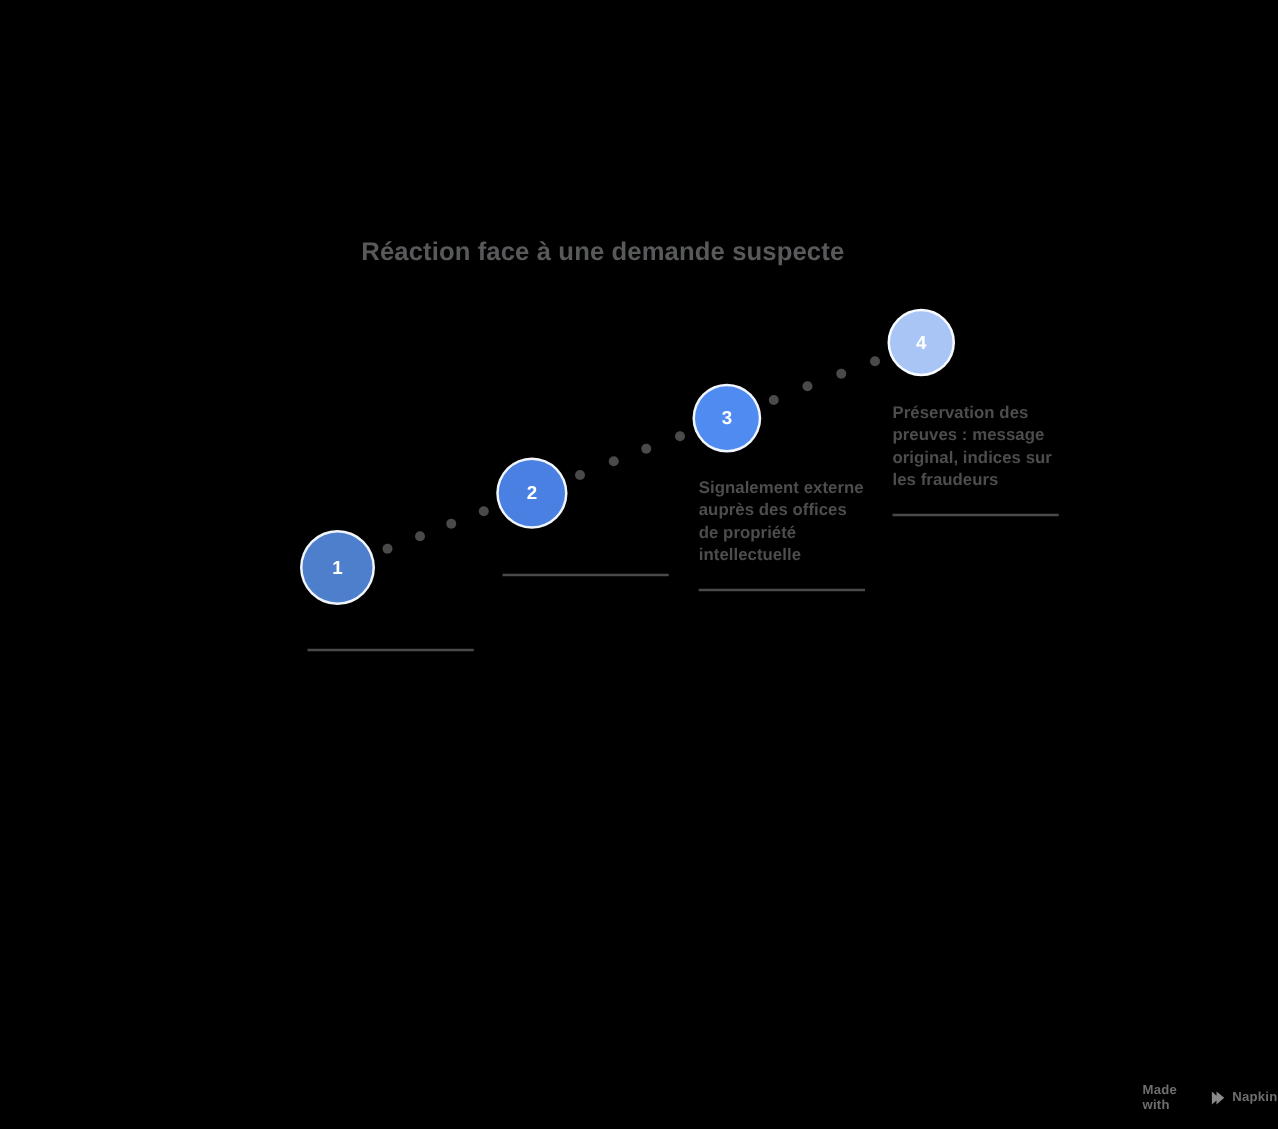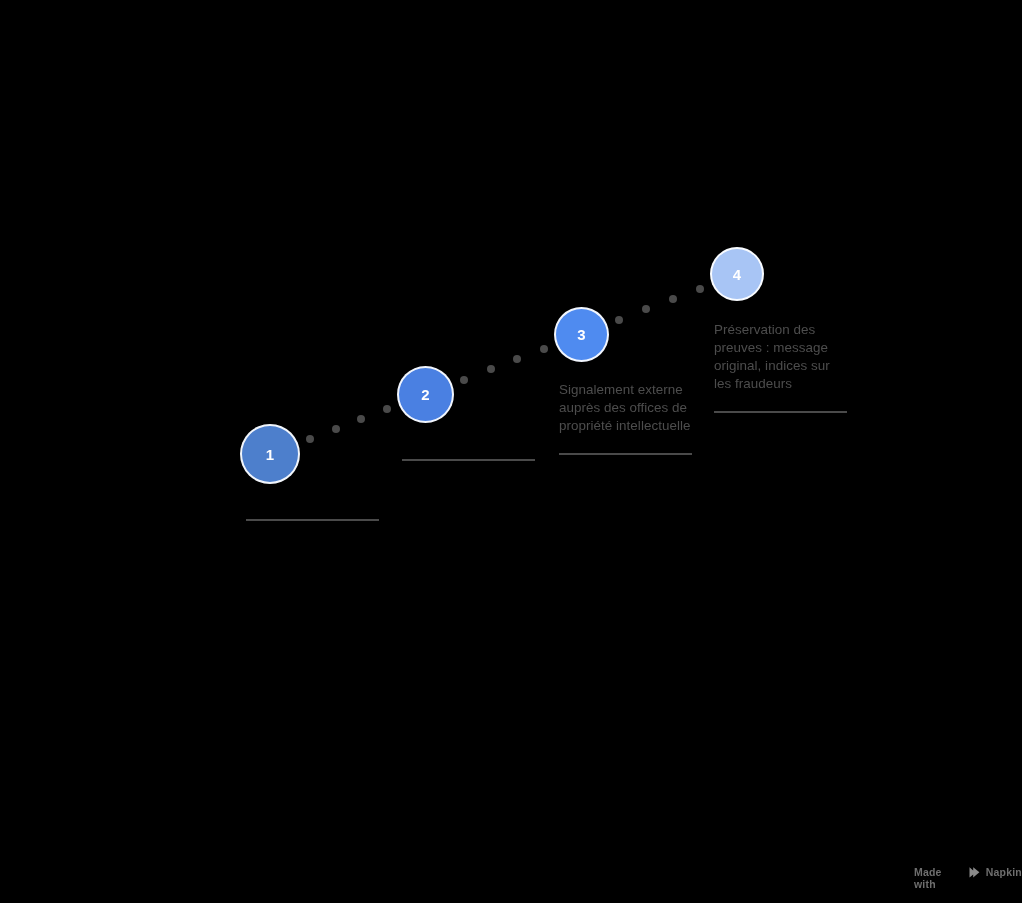--- a/index.html
+++ b/index.html
@@ -68,49 +68,51 @@
     font-size: 15px;
     line-height: 1;
   }
   .step-body {
     position: absolute;
   }
   .step-text {
     font-size: 13.4px;
     line-height: 18px;
     color: #4d4d4d;
-    font-weight: 400;
+    font-weight: 700;
     letter-spacing: 0.05px;
   }
   .step-rule {
     height: 2px;
     background: #4a4a4a;
     margin-top: 14px;
   }
 
   
   .watermark {
     position: absolute;
     left: 886px;
     top: 866px;
     display: flex;
+    align-items: center;
     gap: 5px;
     font-size: 10.5px;
     font-weight: bold;
     color: #6e6e6e;
     letter-spacing: 0.2px;
     padding-left: 28px;
   }
   .watermark svg { display: block; }
 </style>
 </head>
 <body>
 
 <div id="canvas">
 
+  <div class="chart-title">Réaction face à une demande suspecte</div>
 
   <div class="dots-layer">
       <div class="path-dot" style="width: 8px; height: 8px; background: rgb(74, 74, 74); left: 306.16px; top: 434.633px;"></div>
       <div class="path-dot" style="width: 8px; height: 8px; background: rgb(74, 74, 74); left: 331.687px; top: 424.866px;"></div>
       <div class="path-dot" style="width: 8px; height: 8px; background: rgb(74, 74, 74); left: 357.214px; top: 415.098px;"></div>
       <div class="path-dot" style="width: 8px; height: 8px; background: rgb(74, 74, 74); left: 382.741px; top: 405.331px;"></div>
       <div class="path-dot" style="width: 8px; height: 8px; background: rgb(74, 74, 74); left: 460.234px; top: 375.602px;"></div>
       <div class="path-dot" style="width: 8px; height: 8px; background: rgb(74, 74, 74); left: 486.722px; top: 365.414px;"></div>
       <div class="path-dot" style="width: 8px; height: 8px; background: rgb(74, 74, 74); left: 513.211px; top: 355.227px;"></div>
       <div class="path-dot" style="width: 8px; height: 8px; background: rgb(74, 74, 74); left: 539.7px; top: 345.039px;"></div>

